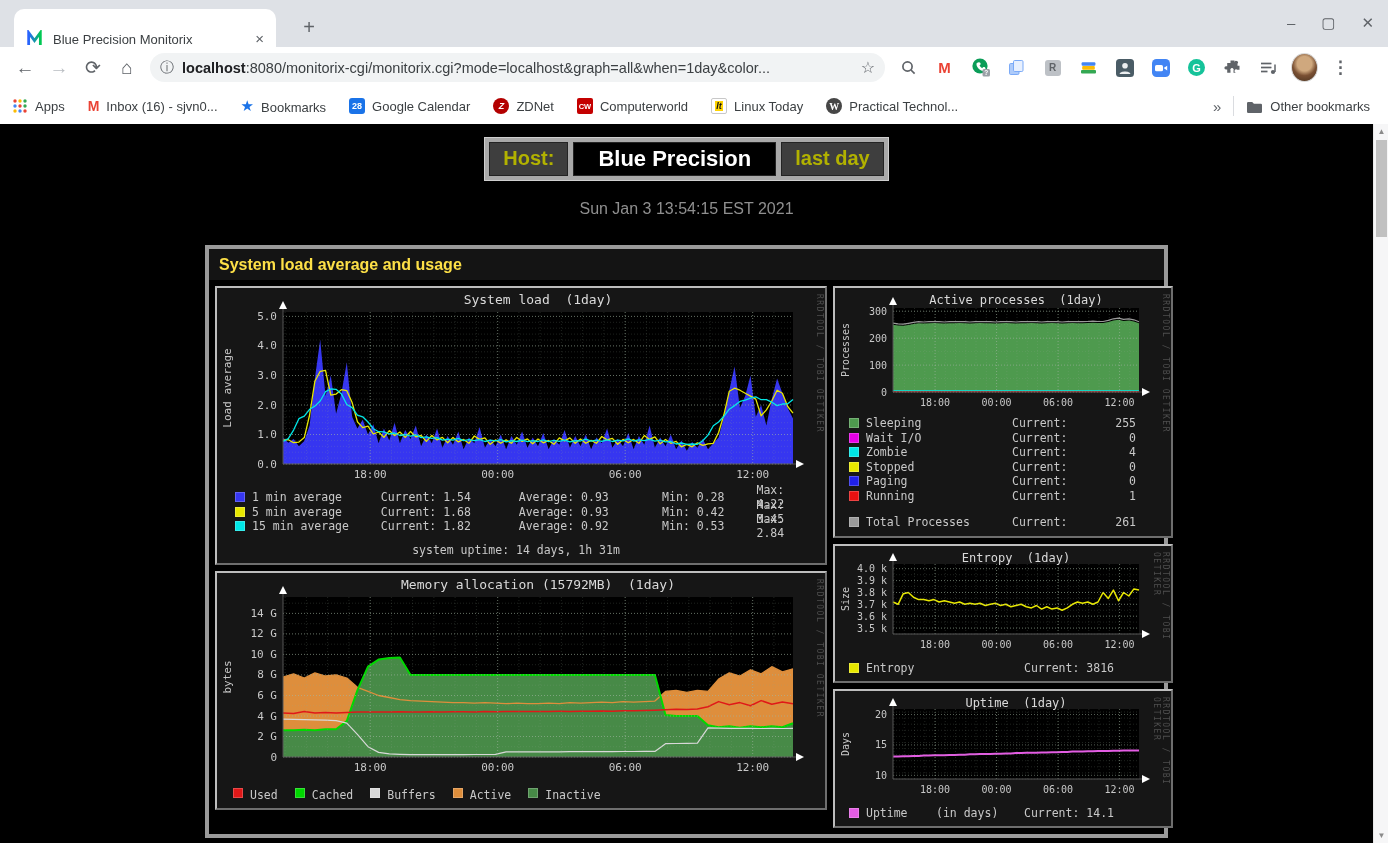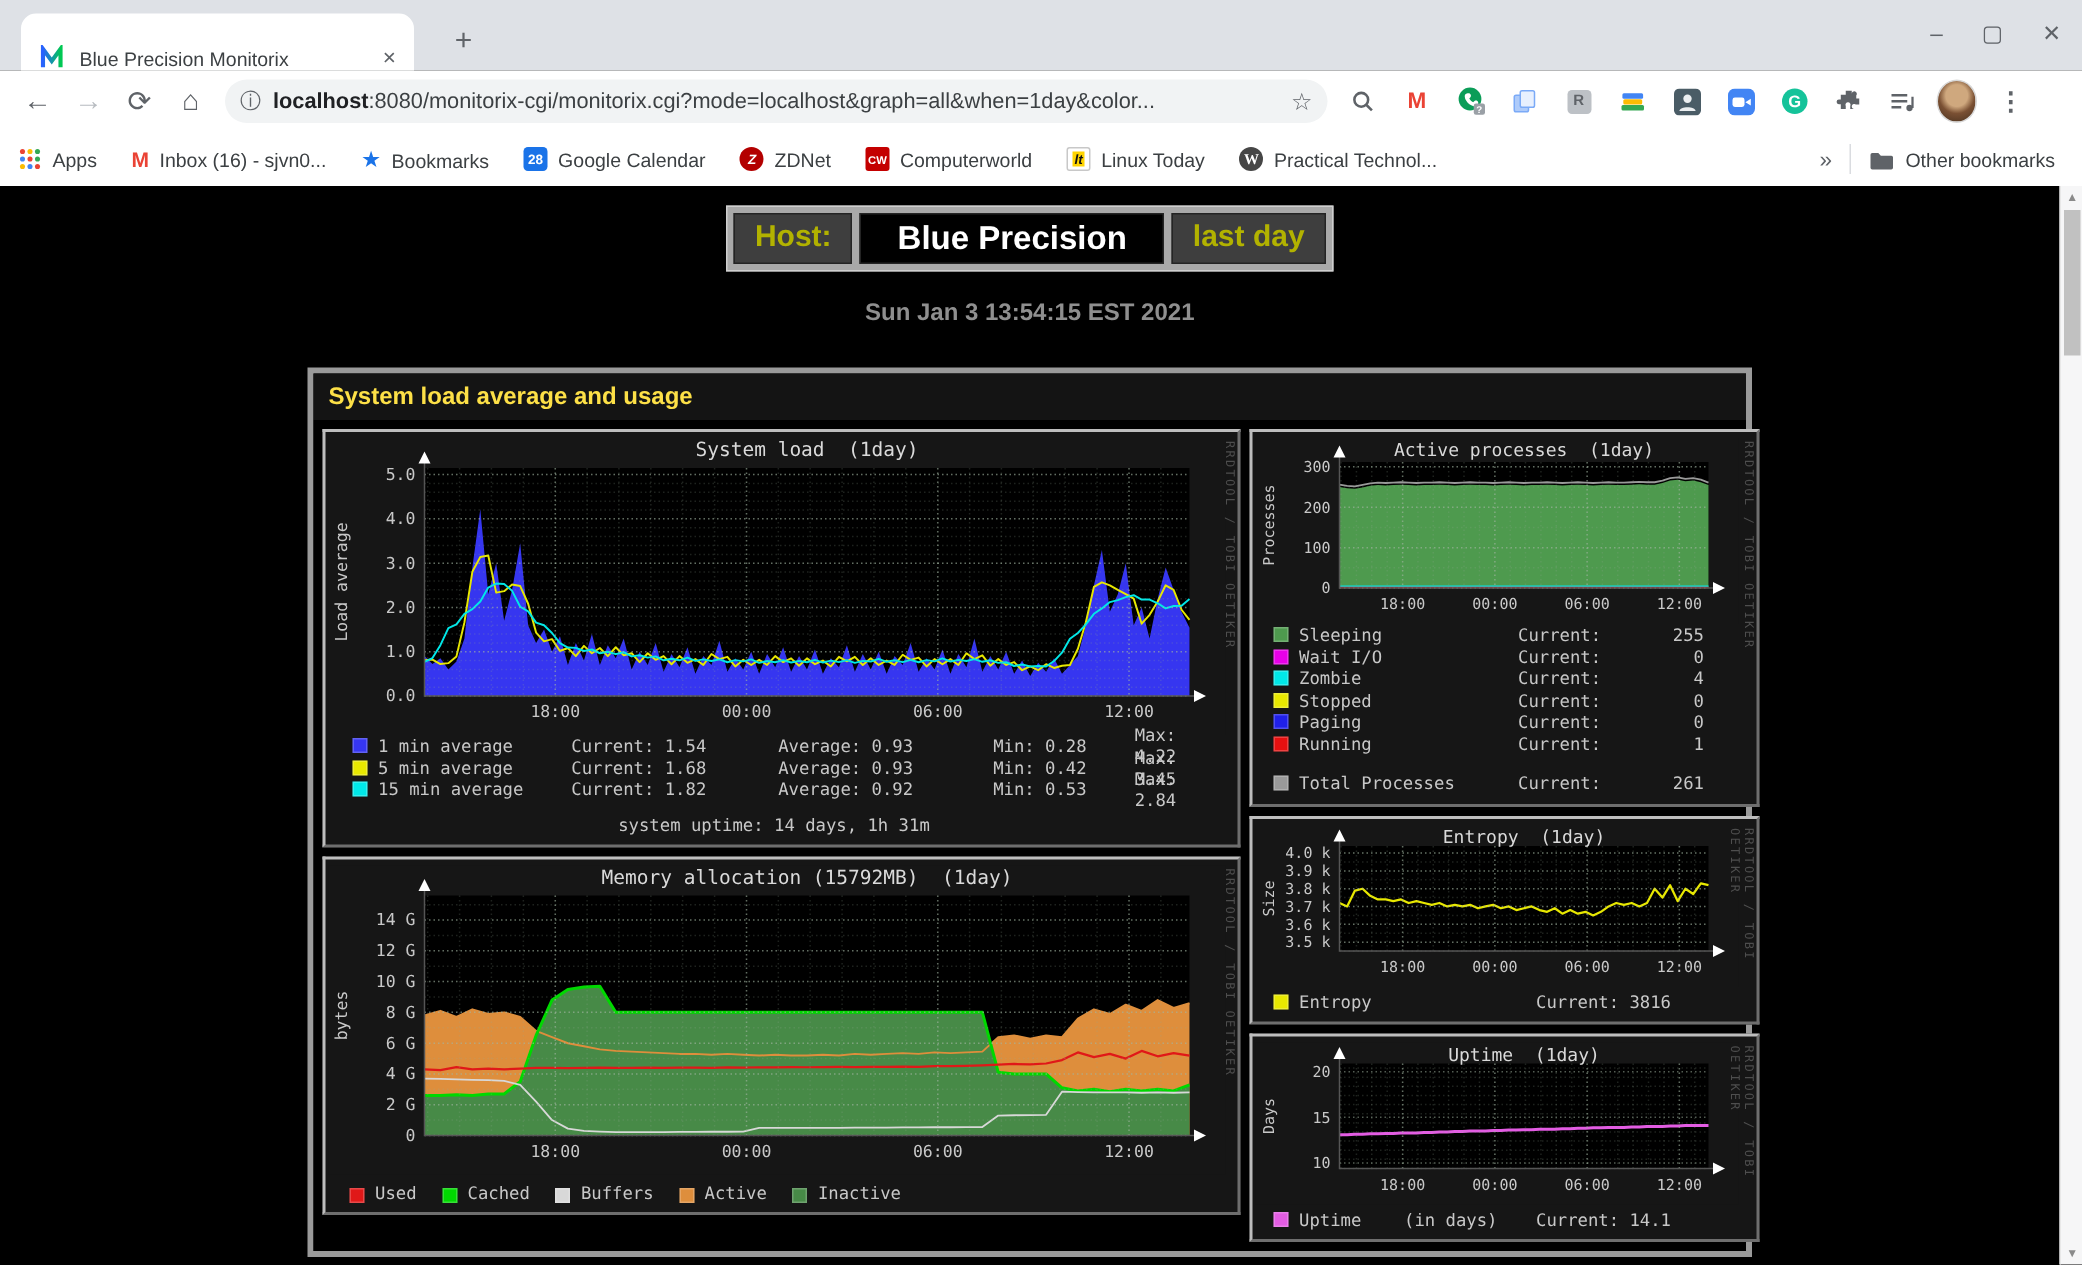--- a/index.html
+++ b/index.html
@@ -36,21 +36,21 @@
   
   #vscroll{position:absolute;top:124px;right:0;width:15px;height:719px;background:#f6f6f7;border-left:1px solid #e8e8e8;box-sizing:border-box}
   #vscroll .arr{position:absolute;left:0;width:15px;text-align:center;font-size:8px;color:#8a8a8a}
   #vthumb{position:absolute;left:2px;width:11px;top:16px;height:97px;background:#c1c1c1}
   
   #page{position:absolute;top:124px;left:0;width:1373px;height:719px;background:#000;overflow:hidden}
   #hosthdr{margin:13px auto 0;display:table;background:#a9a9a9;padding:4px;border:1px solid #cfcfcf}
   #hosthdr .row{display:flex;gap:5px}
   .hcell{background:#3e3e3e;border:1px solid #242424;color:#b2b200;font-weight:bold;font-size:20px;padding:4px 13px}
   .hname{background:#000;border:1px solid #242424;color:#fff;font-weight:bold;font-size:22px;padding:3px 24px}
-  #stamp{text-align:center;color:#8f8f8f;font-weight:bold;font-size:16px;margin-top:19px}
+  #stamp{text-align:center;color:#8f8f8f;font-weight:normal;font-size:16px;margin-top:19px}
   #main{width:955px;margin:27px auto 0;background:#000;border:4px solid #9a9a9a;box-sizing:content-box}
   #sectitle{padding:7px 10px 6px;color:#fde047;font-weight:bold;font-size:16px;background:#141414}
   #cols{display:flex;gap:6px;padding:6px;background:#000}
   #colL{width:612px;flex:none}
   #colR{flex:1;display:flex;flex-direction:column;gap:6px}
   .panel{position:relative;background:#161616;border:2px solid;border-color:#bdbdbd #6e6e6e #6e6e6e #bdbdbd;
     padding:4px 12px 6px 2px;margin-bottom:6px;box-sizing:border-box}
   #colR .panel{margin-bottom:0}
   .chart svg{display:block}
   .wm{position:absolute;top:6px;right:1px;writing-mode:vertical-rl;font-family:"DejaVu Sans Mono",monospace;
@@ -61,21 +61,21 @@
   .ttls{font:12px "DejaVu Sans Mono",monospace;fill:#dadada}
   .legend,.cfoot{font-family:"DejaVu Sans Mono",monospace;font-size:11.5px;color:#c8c8c8}
   .sw{display:inline-block;width:10px;height:10px;margin-right:7px;flex:none;border:1px solid rgba(255,255,255,.22);box-sizing:border-box}
   .lrow{display:flex;align-items:center;height:14.5px;padding-left:16px}
   .lrow .lab{width:142px}.lrow .c0{width:152px}.lrow .c1{width:158px}.lrow .c2{width:104px}
   .cfoot{text-align:center;margin-top:9px}
   .prow{display:flex;align-items:center;height:14.5px;padding-left:12px}
   .plab{width:146px}.pcur{width:80px}.pval{width:44px;text-align:right}
   .ptotal{margin-top:12px}
   .mitems{display:flex;padding-left:14px;margin-top:5px}
-  .mi{display:flex;align-items:flex-end;margin-right:17px}
+  .mi{display:flex;align-items:flex-start;margin-right:17px}
   .srow{display:flex;align-items:center;padding-left:12px;margin-top:3px}
   .slab{width:158px}.slab2{width:70px}.ssub{width:88px}
 </style>
 </head>
 <body>
 
 <div id="win">
   <div id="tabstrip">
     <div class="tab">
       <span class="fav">

